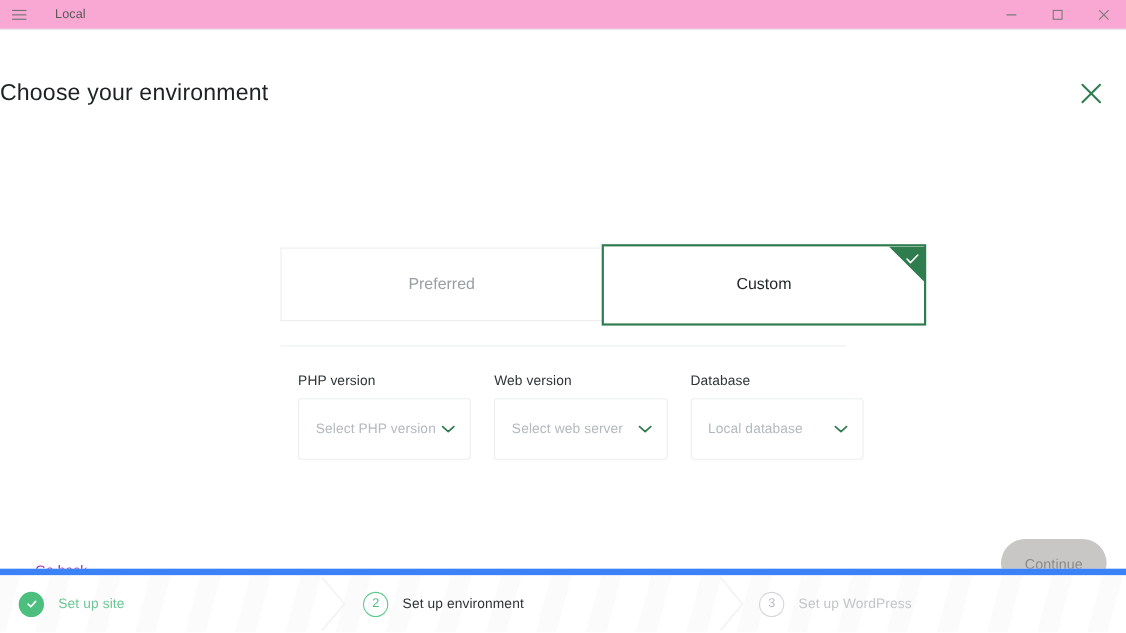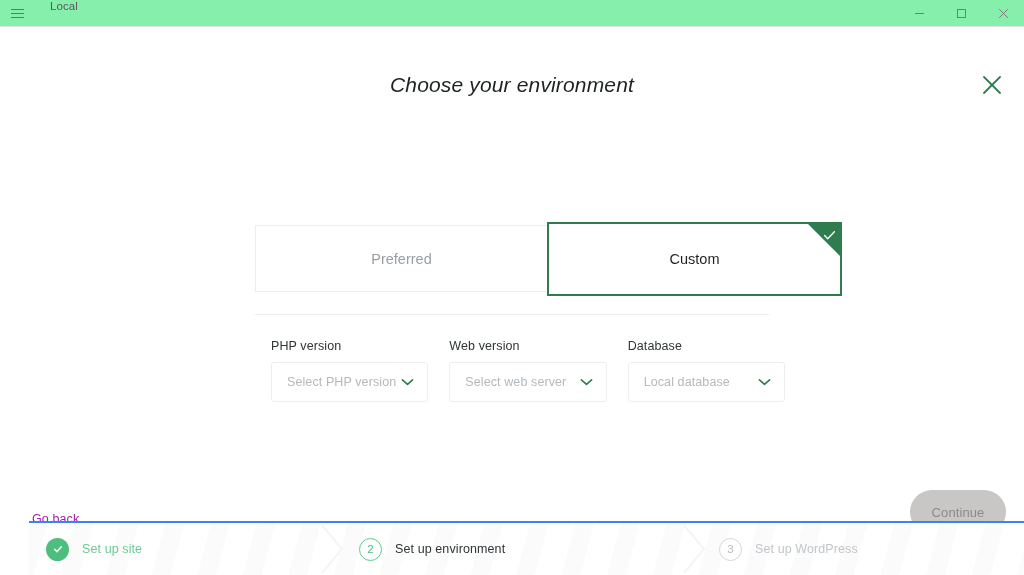--- a/index.html
+++ b/index.html
@@ -21,23 +21,23 @@
     height: 575px;
     background: #ffffff;
     display: flex;
     flex-direction: column;
   }
 
   
   .titlebar {
     height: 26px;
     min-height: 26px;
-    background: #86efac;
-    display: flex;
-    align-items: flex-start;
+    background: #f9a8d4;
+    display: flex;
+    align-items: center;
     position: relative;
     border-bottom: 1px solid #e0e0e0;
   }
   .tb-hamburger {
     width: 34px;
     height: 26px;
     display: flex;
     flex-direction: column;
     align-items: center;
     justify-content: center;
@@ -78,26 +78,24 @@
     flex: 1;
     position: relative;
     background: #ffffff;
   }
 
   .page-title {
     position: absolute;
     top: 46px;
     left: 0;
     width: 100%;
-    text-align: center;
     font-size: 21px;
     color: #1f2223;
     font-weight: 400;
     letter-spacing: .15px;
-    font-style: italic;
   }
 
   .close-x {
     position: absolute;
     top: 44px;
     right: 18px;
     width: 28px;
     height: 28px;
     display: flex;
     align-items: center;
@@ -177,21 +175,21 @@
   .field {
     width: 159px;
   }
   .field-label {
     font-size: 12.5px;
     color: #2f3436;
     margin-bottom: 9px;
     letter-spacing: .1px;
   }
   .select {
-    height: 40px;
+    height: 56px;
     border: 1px solid #eceef0;
     border-radius: 3px;
     background: #fff;
     display: flex;
     align-items: center;
     padding: 0 13px 0 15px;
     box-sizing: border-box;
     cursor: pointer;
   }
   .select-value {
@@ -234,23 +232,22 @@
     cursor: default;
     letter-spacing: .1px;
   }
 
   
   .stepper {
     height: 52px;
     min-height: 52px;
     position: relative;
     background: #ffffff;
-    border-top: 2px solid #3b82f6;
+    border-top: 6px solid #3b82f6;
     overflow: hidden;
-    margin-left: 29px;
   }
   .stepper::before {
     content: "";
     position: absolute;
     inset: 0;
     background: repeating-linear-gradient(
       105deg,
       #fbfbfc 0px,
       #fbfbfc 18px,
       #ffffff 18px,

